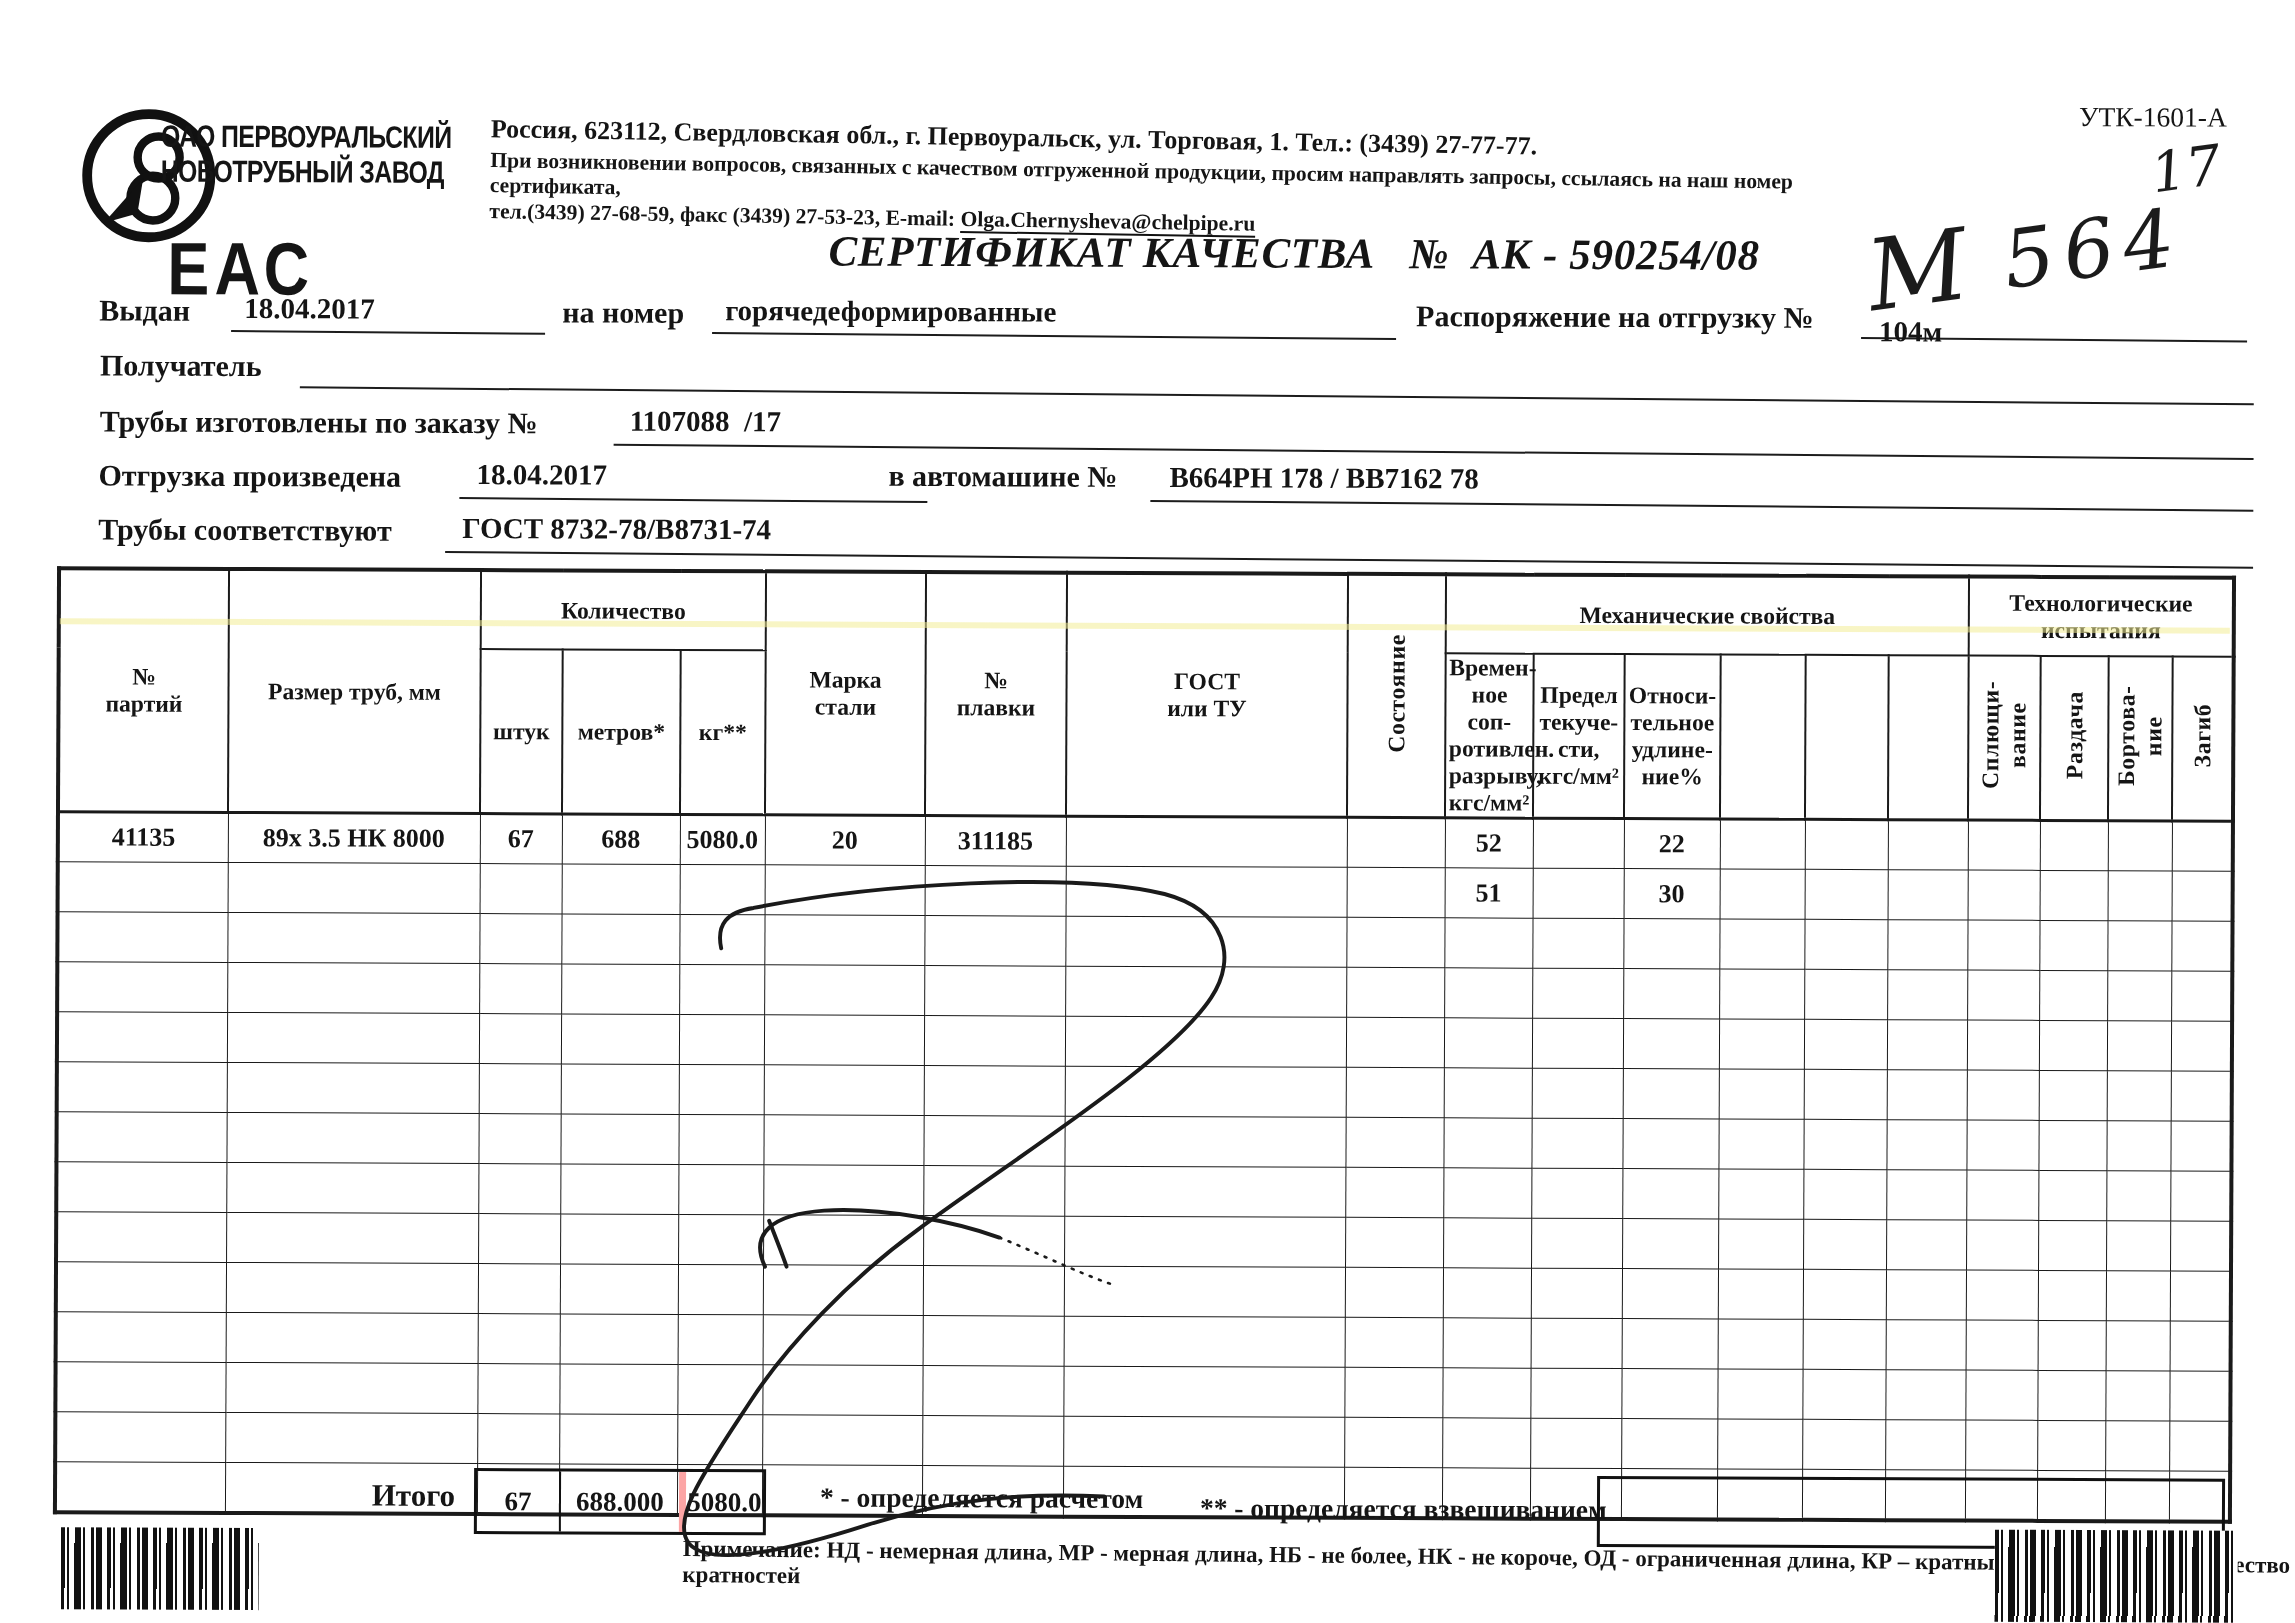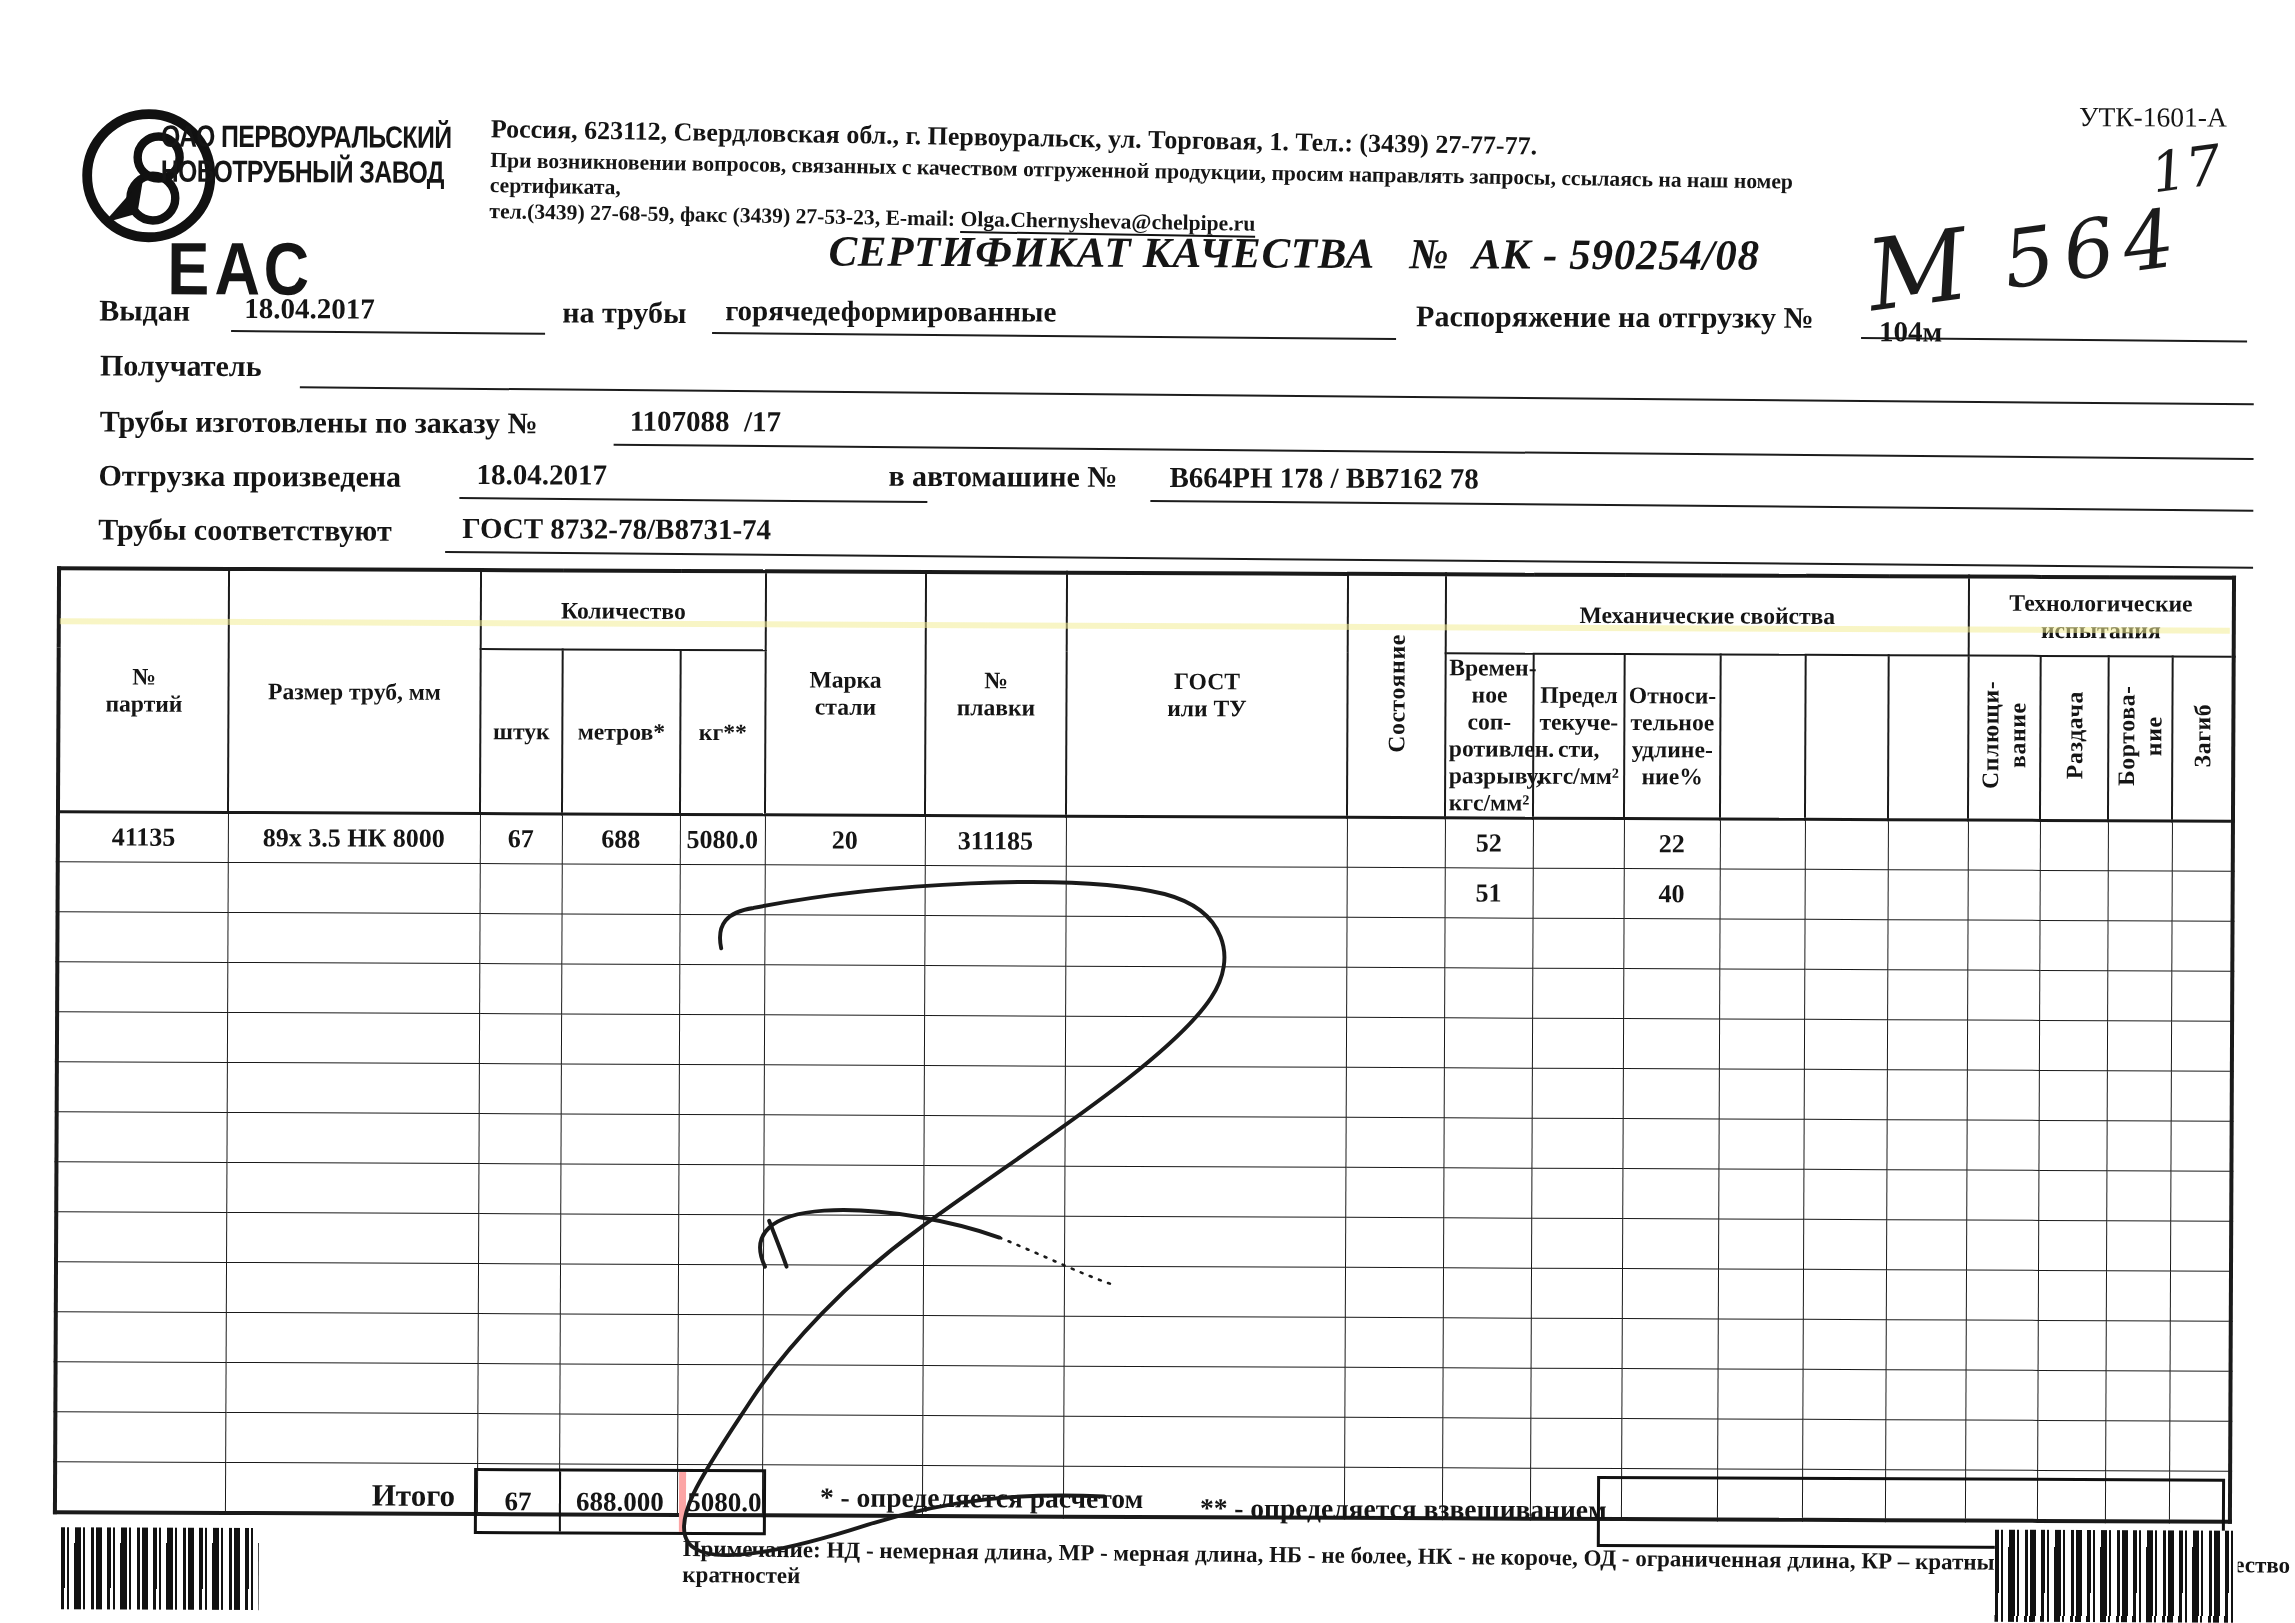--- a/index.html
+++ b/index.html
@@ -100,21 +100,21 @@
     <span class="m">М</span>
     <span class="n">564</span>
     <span class="s">17</span>
   </div>
 
   <div class="title">СЕРТИФИКАТ КАЧЕСТВА   №  АК - 590254/08</div>
 
   <div class="flabel" style="left:97px;top:298px;">Выдан</div>
   <div class="uline" style="left:229px;top:293px;width:314px;height:41px;"></div>
   <div class="fv" style="left:242px;top:296px;">18.04.2017</div>
-  <div class="flabel" style="left:560px;top:298px;">на трубы</div>
+  <div class="flabel" style="left:560px;top:298px;">на номер</div>
   <div class="uline" style="left:710px;top:293px;width:684px;height:41px;"></div>
   <div class="fv" style="left:723px;top:296px;">горячедеформированные</div>
   <div class="flabel" style="left:1414px;top:298px;">Распоряжение на отгрузку №</div>
   <div class="uline" style="left:1859px;top:293px;width:386px;height:41px;"></div>
   <div class="fv" style="left:1877px;top:312px;">104м</div>
 
   <div class="flabel" style="left:98px;top:353px;">Получатель</div>
   <div class="uline" style="left:298px;top:349px;width:1954px;height:41px;"></div>
   <div class="fv" style="left:314px;top:351px;"></div>
 
@@ -227,21 +227,21 @@
           <td></td>
           <td></td>
           <td></td>
           <td></td>
           <td></td>
           <td></td>
           <td></td>
           <td></td>
           <td>51</td>
           <td></td>
-          <td>40</td>
+          <td>30</td>
           <td></td>
           <td></td>
           <td></td>
           <td></td>
           <td></td>
           <td></td>
           <td></td>
         </tr>
         <tr>
           <td></td>

